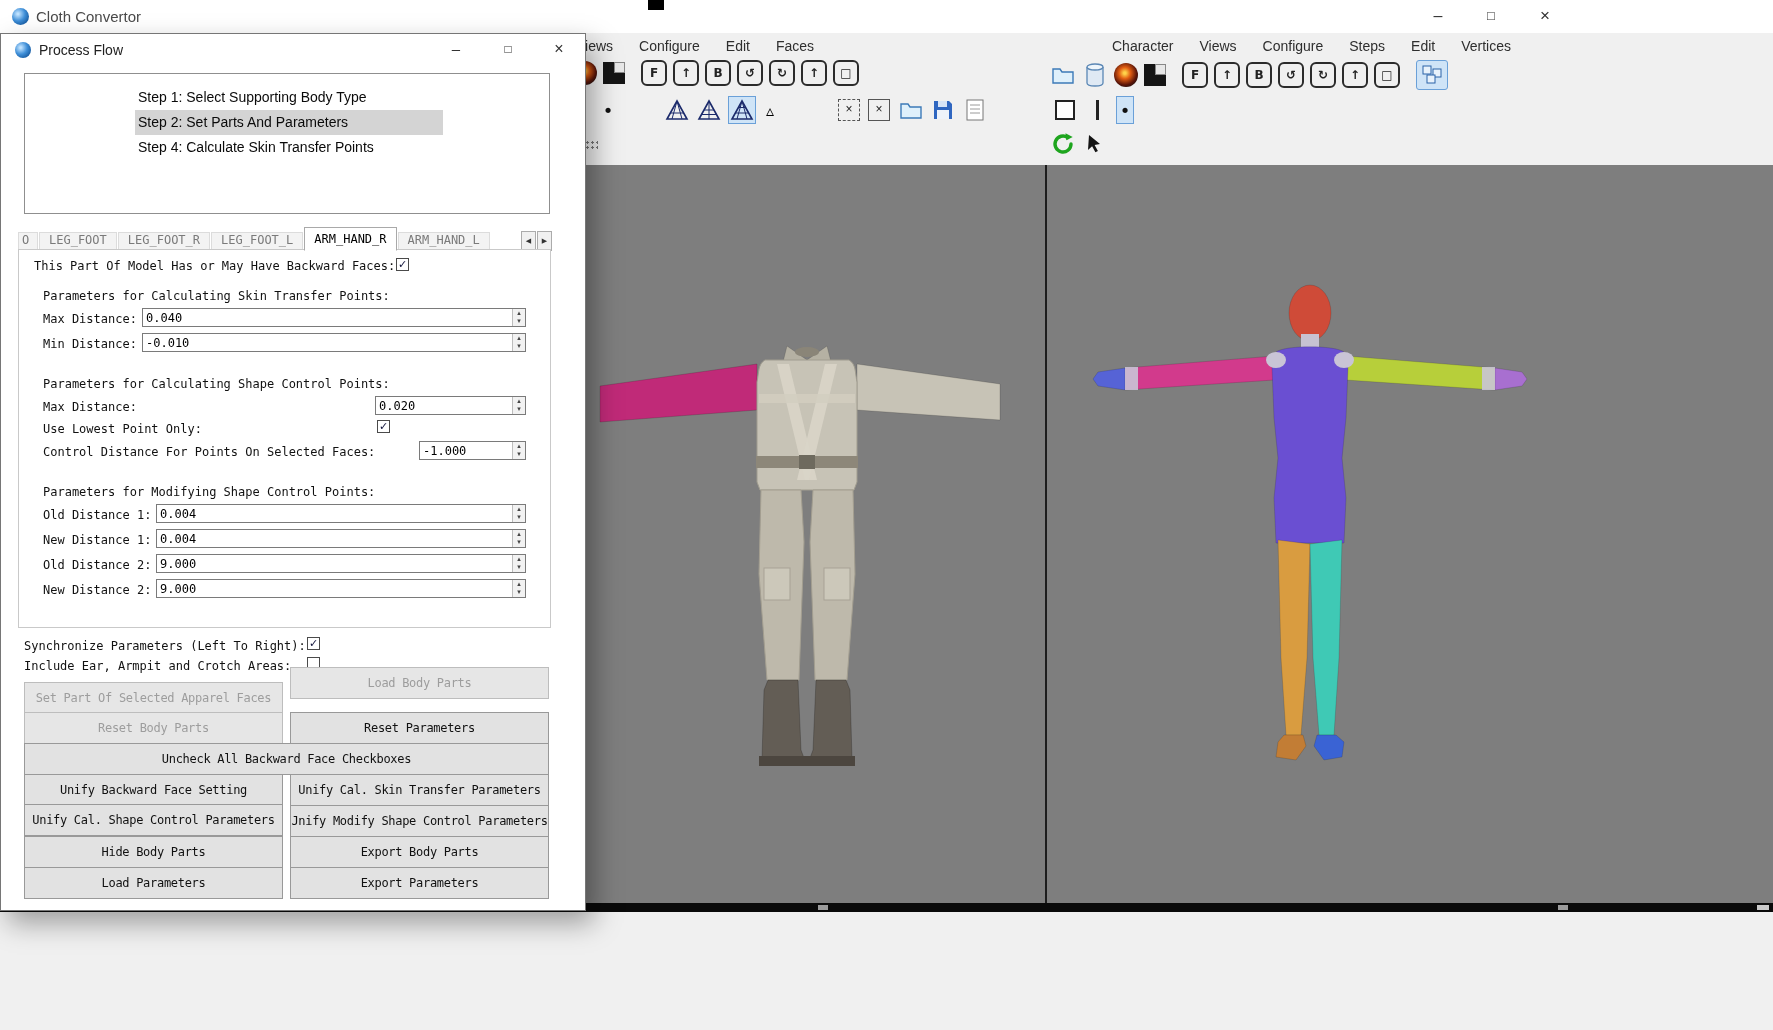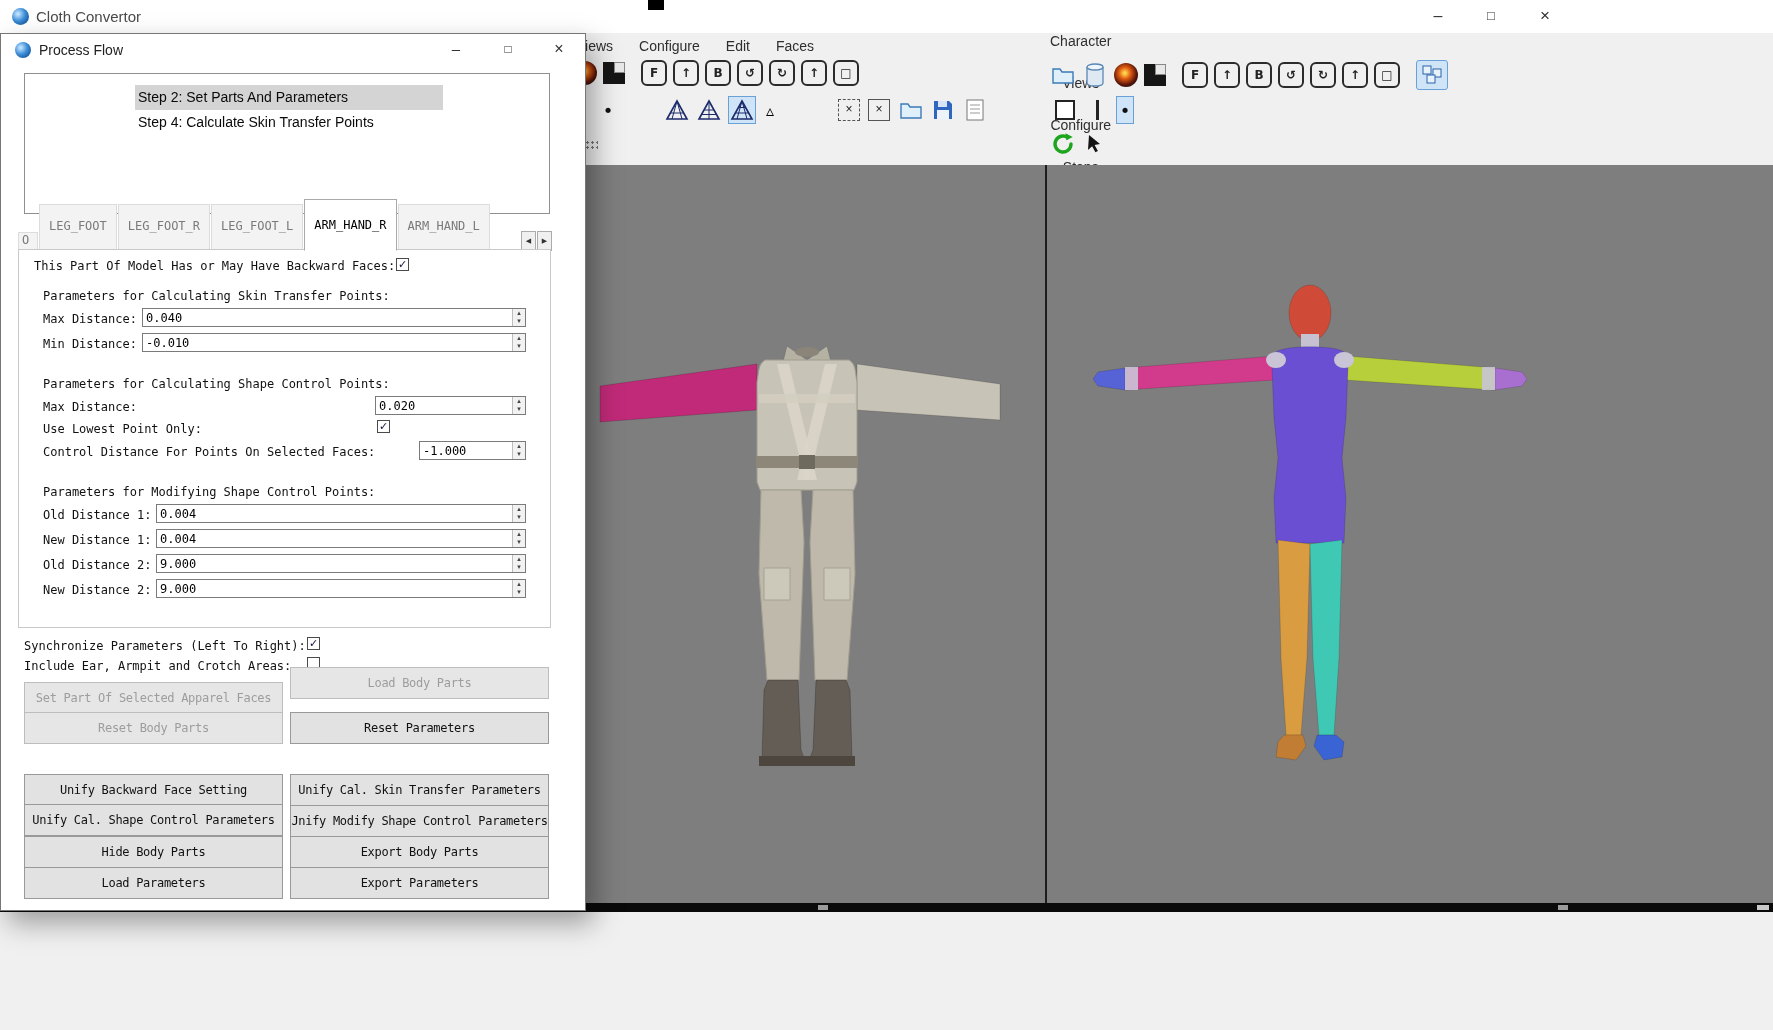--- a/index.html
+++ b/index.html
@@ -9,21 +9,21 @@
   }
   
   #main{position:absolute;inset:0;}
   #titlebar{position:absolute;left:0;top:0;width:1773px;height:33px;background:#ffffff;}
   .appicon{position:absolute;left:12px;top:8px;width:17px;height:17px;border-radius:50%;
     background:radial-gradient(circle at 35% 35%, #bfe2ff 5%, #3f8fd8 45%, #0b4a8f 90%);}
   .apptitle{position:absolute;left:36px;top:0;line-height:33px;font-size:15px;color:#4a4a4a;white-space:nowrap;}
   .winctl{position:absolute;top:0;width:42px;height:33px;text-align:center;line-height:31px;font-size:16px;color:#333;cursor:default;}
   #w-min{left:1417px;} #w-max{left:1470px;font-size:13px;} #w-close{left:1524px;font-size:17px;}
   .menurow{position:absolute;top:33px;height:26px;display:flex;gap:26px;align-items:center;font-size:14px;color:#2e2e2e;background:transparent;}
-  #menu-left{left:576px;} #menu-right{left:1050px;flex-direction:column;}
+  #menu-left{left:576px;} #menu-right{left:1112px;}
   .mitem{white-space:nowrap;}
   
   .tbrow{position:absolute;display:flex;align-items:center;}
   #tb-l1{left:573px;top:60px;} #tb-r1{left:1050px;top:60px;}
   #tb-l2{left:600px;top:96px;}  #tb-r2{left:1052px;top:96px;}
   #tb-l3{left:580px;top:140px;} #tb-r3{left:1050px;top:131px;}
   .ticon{width:26px;height:26px;margin-right:6px;display:flex;align-items:center;justify-content:center;position:relative;flex:none;
     font-family:"DejaVu Sans", sans-serif;}
   .spacer44{width:44px;flex:none;} .spacer56{width:56px;flex:none;} .spacer10{width:10px;flex:none;}
   .boxbtn{border:2px solid #2b2b2b;border-radius:6px;width:22px;height:22px;font-weight:bold;font-size:12px;color:#222;}
@@ -55,21 +55,21 @@
   .dicon{position:absolute;left:14px;top:8px;width:16px;height:16px;border-radius:50%;
     background:radial-gradient(circle at 35% 35%, #bfe2ff 5%, #3f8fd8 45%, #0b4a8f 90%);}
   .dtitle{position:absolute;left:38px;top:0;line-height:32px;font-size:14px;color:#222;}
   .dctl{position:absolute;top:0;width:44px;height:32px;text-align:center;line-height:30px;font-size:15px;color:#333;}
   #d-min{left:433px;} #d-max{left:485px;font-size:12px;} #d-close{left:536px;font-size:16px;}
   #stepsbox{position:absolute;left:23px;top:39px;width:524px;height:139px;border:1px solid #8f8f8f;background:#fff;}
   #stepslist{position:absolute;left:110px;top:11px;width:308px;}
   .steprow{height:25px;line-height:25px;font-size:14px;padding-left:3px;color:#0a0a0a;white-space:nowrap;}
   .steprow.sel{background:#d4d4d4;}
   #tabsrow{position:absolute;left:17px;top:193px;height:23px;display:flex;align-items:flex-end;}
-  .tab{height:17px;line-height:17px;padding:14px 9px;background:#f3f3f3;border:1px solid #dcdcdc;border-bottom:none;
+  .tab{height:17px;line-height:17px;padding:0 9px;background:#f3f3f3;border:1px solid #dcdcdc;border-bottom:none;
     color:#7a7a7a;font:12px "DejaVu Sans Mono", monospace;margin-right:1px;white-space:nowrap;flex:none;}
   .tab.partial{width:12px;padding:0 3px;overflow:hidden;}
   .tab.active{height:22px;line-height:22px;background:#fff;border:1px solid #a9a9a9;border-bottom:1px solid #fff;
     color:#000;position:relative;z-index:3;margin-bottom:-1px;}
   #tabscroll{position:absolute;left:519px;top:197px;display:flex;}
   .tsbtn{width:13px;height:18px;border:1px solid #ababab;background:#f0f0f0;font-size:7px;color:#333;
     display:flex;align-items:center;justify-content:center;margin-left:1px;font-family:"DejaVu Sans",sans-serif;}
   #tabpanel{position:absolute;left:17px;top:215px;width:531px;height:377px;border:1px solid #c9c9c9;background:#fff;}
   .plabel{position:absolute;font:12px "DejaVu Sans Mono", monospace;color:#111;white-space:pre;line-height:15px;}
   .cb{position:absolute;width:13px;height:13px;border:1px solid #4a4a4a;background:#fff;font:bold 11px "DejaVu Sans",sans-serif;
@@ -300,20 +300,21 @@
   <div id="dtitlebar">
     <span class="dicon"></span>
     <span class="dtitle">Process Flow</span>
     <span class="dctl" id="d-min">–</span>
     <span class="dctl" id="d-max">□</span>
     <span class="dctl" id="d-close">×</span>
   </div>
 
   <div id="stepsbox">
     <div id="stepslist">
+      <div class="steprow">Step 1: Select Supporting Body Type</div>
       <div class="steprow sel">Step 2: Set Parts And Parameters</div>
       <div class="steprow">Step 4: Calculate Skin Transfer Points</div>
     </div>
   </div>
 
   <div id="tabsrow">
     <span class="tab partial">O</span>
     <span class="tab">LEG_FOOT</span>
     <span class="tab">LEG_FOOT_R</span>
     <span class="tab">LEG_FOOT_L</span>
@@ -404,20 +405,21 @@
 
   <span class="plabel" style="left:23px;top:605px;">Synchronize Parameters (Left To Right):</span>
   <span class="cb" style="left:306px;top:603px;">✓</span>
   <span class="plabel" style="left:23px;top:625px;">Include Ear, Armpit and Crotch Areas:</span>
   <span class="cb" style="left:306px;top:623px;"></span>
 
   <span class="dbtn colL disabled" style="top:648px;">Set Part Of Selected Apparel Faces</span>
   <span class="dbtn colR disabled" style="top:633px;">Load Body Parts</span>
   <span class="dbtn colL disabled" style="top:678px;">Reset Body Parts</span>
   <span class="dbtn colR" style="top:678px;">Reset Parameters</span>
+  <span class="dbtn colFull" style="top:709px;">Uncheck All Backward Face Checkboxes</span>
   <span class="dbtn colL" style="top:740px;">Unify Backward Face Setting</span>
   <span class="dbtn colR" style="top:740px;">Unify Cal. Skin Transfer Parameters</span>
   <span class="dbtn colL" style="top:770px;">Unify Cal. Shape Control Parameters</span>
   <span class="dbtn colR" style="top:771px;">Jnify Modify Shape Control Parameters</span>
   <span class="dbtn colL" style="top:802px;">Hide Body Parts</span>
   <span class="dbtn colR" style="top:802px;">Export Body Parts</span>
   <span class="dbtn colL" style="top:833px;">Load Parameters</span>
   <span class="dbtn colR" style="top:833px;">Export Parameters</span>
 </div>
 

